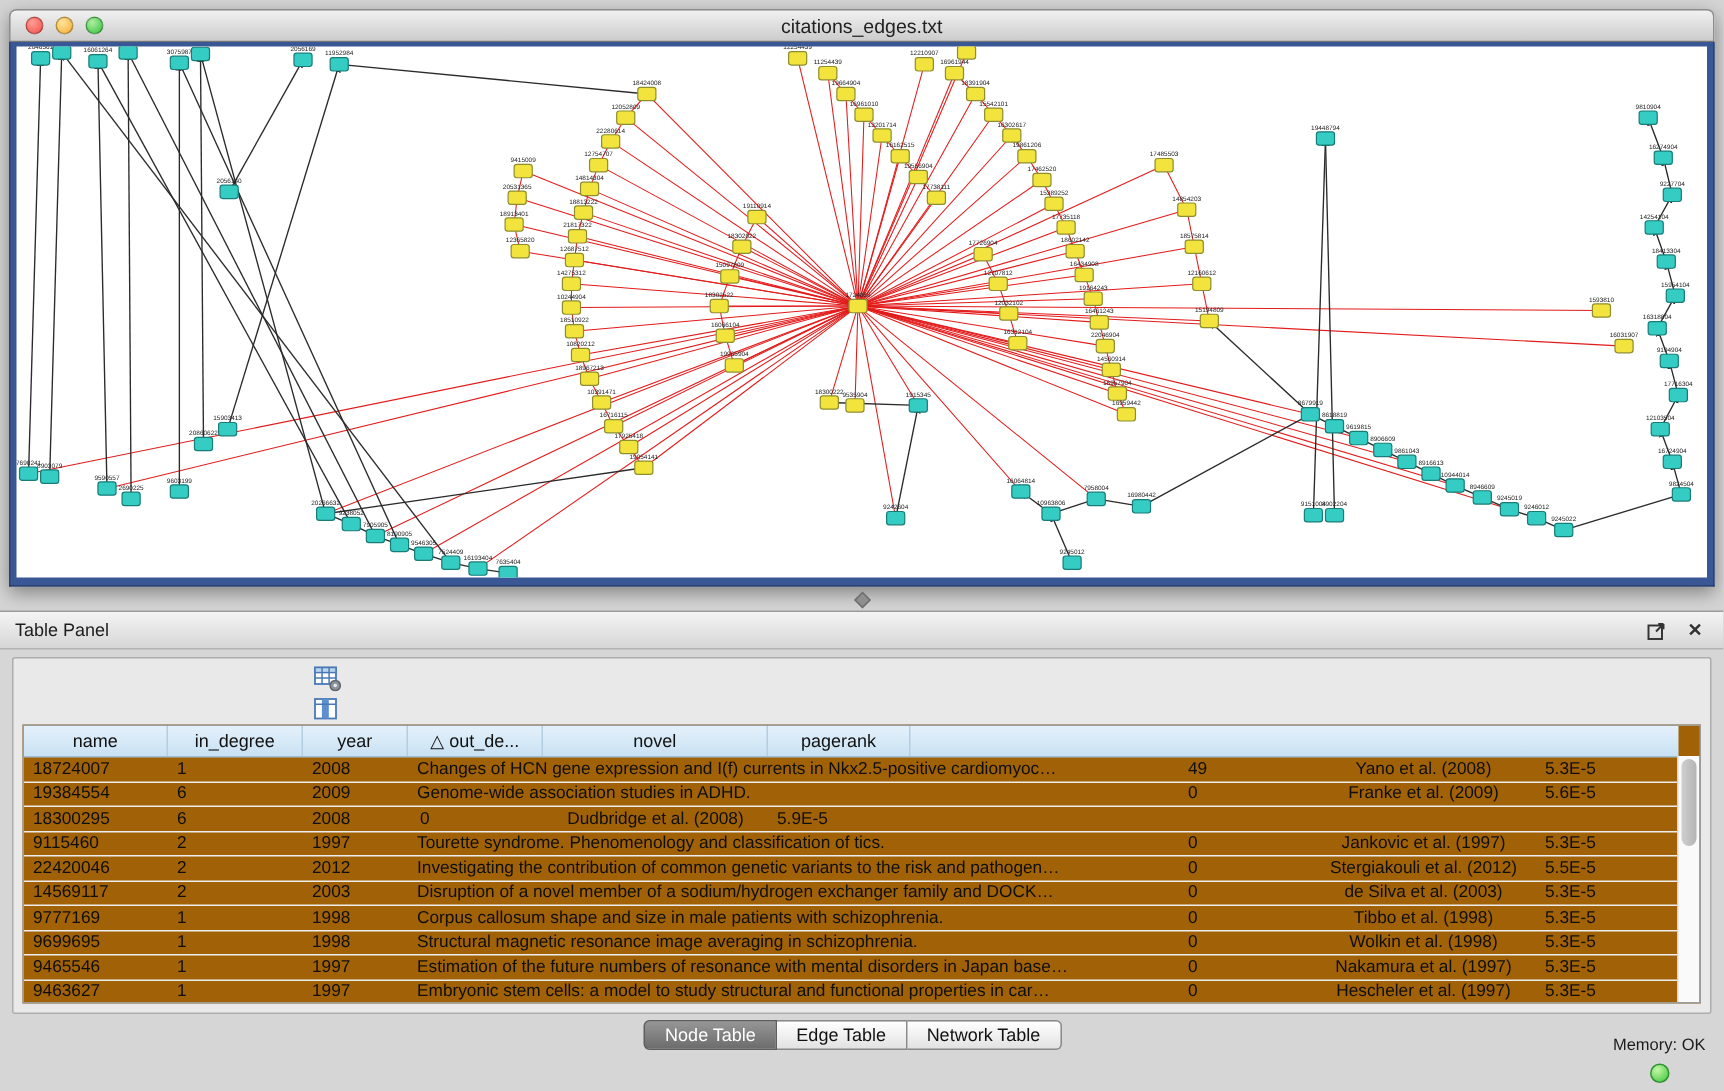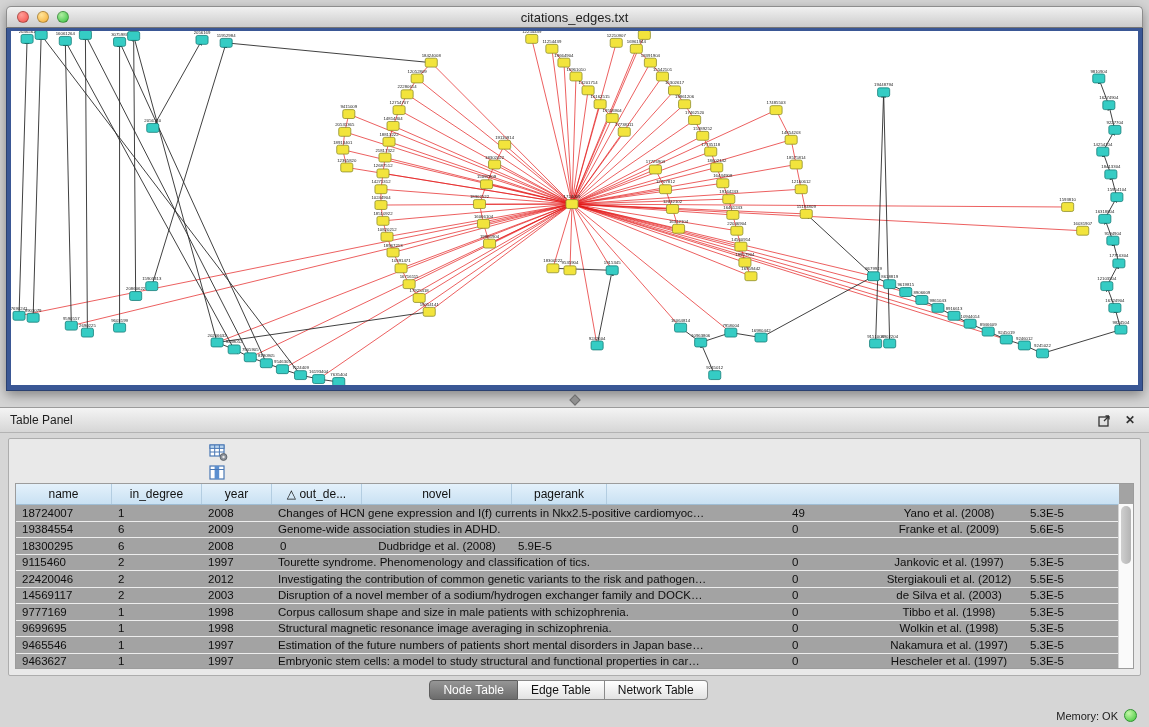--- a/index.html
+++ b/index.html
@@ -42,21 +42,21 @@
   .toolbar{position:absolute;left:6px;top:5px;height:32px;display:flex;align-items:center;gap:4px;flex-direction:column;}
   .tool-btn{width:26px;height:26px;display:flex;align-items:center;justify-content:center;border-radius:3px;}
   .fx{font-family:"Liberation Serif",serif;font-style:italic;font-size:14px;color:#222;}
   .combo{margin-left:14px;width:392px;height:22px;background:linear-gradient(#ffffff,#f0f0f0);
          border:1px solid #a3a3a3;border-radius:4px;display:flex;align-items:center;
          padding:0 22px 0 9px;font-size:12.5px;color:#111;position:relative;box-sizing:border-box;}
   .combo-arrows{position:absolute;right:6px;top:3px;display:flex;flex-direction:column;gap:2px;}
   .combo-arrows .up{width:0;height:0;border-left:4px solid transparent;border-right:4px solid transparent;border-bottom:5px solid #555;}
   .combo-arrows .dn{width:0;height:0;border-left:4px solid transparent;border-right:4px solid transparent;border-top:5px solid #555;}
 
-  .table-wrap{position:absolute;left:6px;right:6px;top:44px;bottom:6px;background:#a3a3a3;
+  .table-wrap{position:absolute;left:6px;right:6px;top:44px;bottom:6px;background:#a16207;
               border:1px solid #9c9c9c;overflow:hidden;box-sizing:border-box;}
   .thead{display:flex;height:20px;background:linear-gradient(#e4f1fb,#c9e1f3);
          border-bottom:1px solid #9fbdd4;font-size:12px;color:#111;margin-right:14px;}
   .th{display:flex;align-items:center;justify-content:center;border-right:1px solid #b3cde1;
       box-sizing:border-box;overflow:hidden;white-space:nowrap;}
   .tbody{margin-right:14px;}
   .tr{display:flex;height:16.5px;align-items:center;border-bottom:1px solid #ededed;
       font-size:11.5px;color:#0e0e0e;box-sizing:border-box;}
   .td{padding:0 6px;box-sizing:border-box;overflow:hidden;white-space:nowrap;}
   .c0{width:96px;flex:none;}
@@ -75,21 +75,21 @@
 
   .tabs{position:absolute;left:0;right:12px;top:272px;display:flex;justify-content:center;}
   .tab{height:20px;padding:0 13px;font-size:12px;display:flex;align-items:center;
        border:1px solid #8a8a8a;border-left:none;background:linear-gradient(#ffffff,#e2e2e2);
        color:#111;box-sizing:border-box;}
   .tab:first-child{border-left:1px solid #8a8a8a;border-radius:4px 0 0 4px;}
   .tab:last-child{border-radius:0 4px 4px 0;}
   .tab.active{background:linear-gradient(#969696,#6c6c6c);color:#fff;border-color:#5e5e5e;}
 
   .statusbar{position:absolute;right:12px;bottom:5px;display:flex;align-items:center;gap:6px;
-             font-size:11px;color:#1c1c1c;}
+             font-size:11px;color:#1c1c1c;flex-direction:column;}
   .memdot{width:11px;height:11px;border-radius:50%;border:1px solid #2f9230;
           background:radial-gradient(circle at 35% 30%,#c4f7a8,#3cc637);}
 </style>
 </head>
 <body>
 
 <div class="net-window">
   <div class="titlebar">
     <div class="traffic">
       <span class="tl red"></span>
@@ -963,21 +963,21 @@
             <div class="td c2">1998</div>
             <div class="td c3">Structural magnetic resonance image averaging in schizophrenia.</div>
             <div class="td c4">0</div>
             <div class="td c5">Wolkin et al. (1998)</div>
             <div class="td c6">5.3E-5</div>
           </div>
           <div class="tr">
             <div class="td c0">9465546</div>
             <div class="td c1">1</div>
             <div class="td c2">1997</div>
-            <div class="td c3">Estimation of the future numbers of patients short mental disorders in Japan base…</div>
+            <div class="td c3">Estimation of the future numbers of resonance with mental disorders in Japan base…</div>
             <div class="td c4">0</div>
             <div class="td c5">Nakamura et al. (1997)</div>
             <div class="td c6">5.3E-5</div>
           </div>
           <div class="tr">
             <div class="td c0">9463627</div>
             <div class="td c1">1</div>
             <div class="td c2">1997</div>
             <div class="td c3">Embryonic stem cells: a model to study structural and functional properties in car…</div>
             <div class="td c4">0</div>

